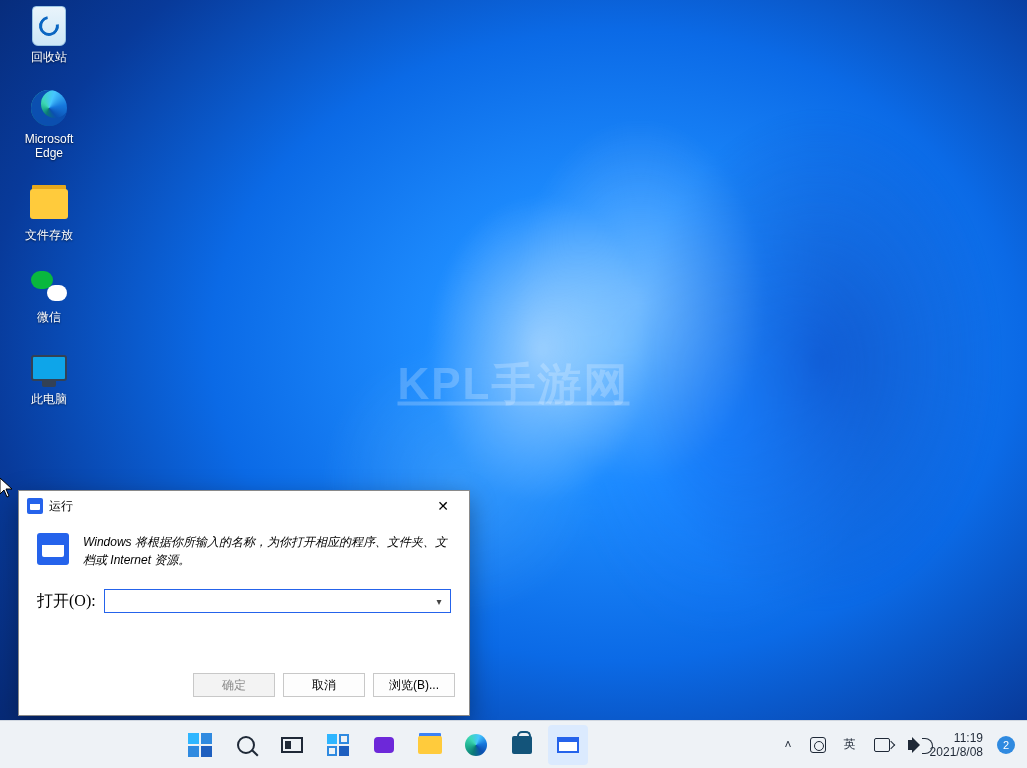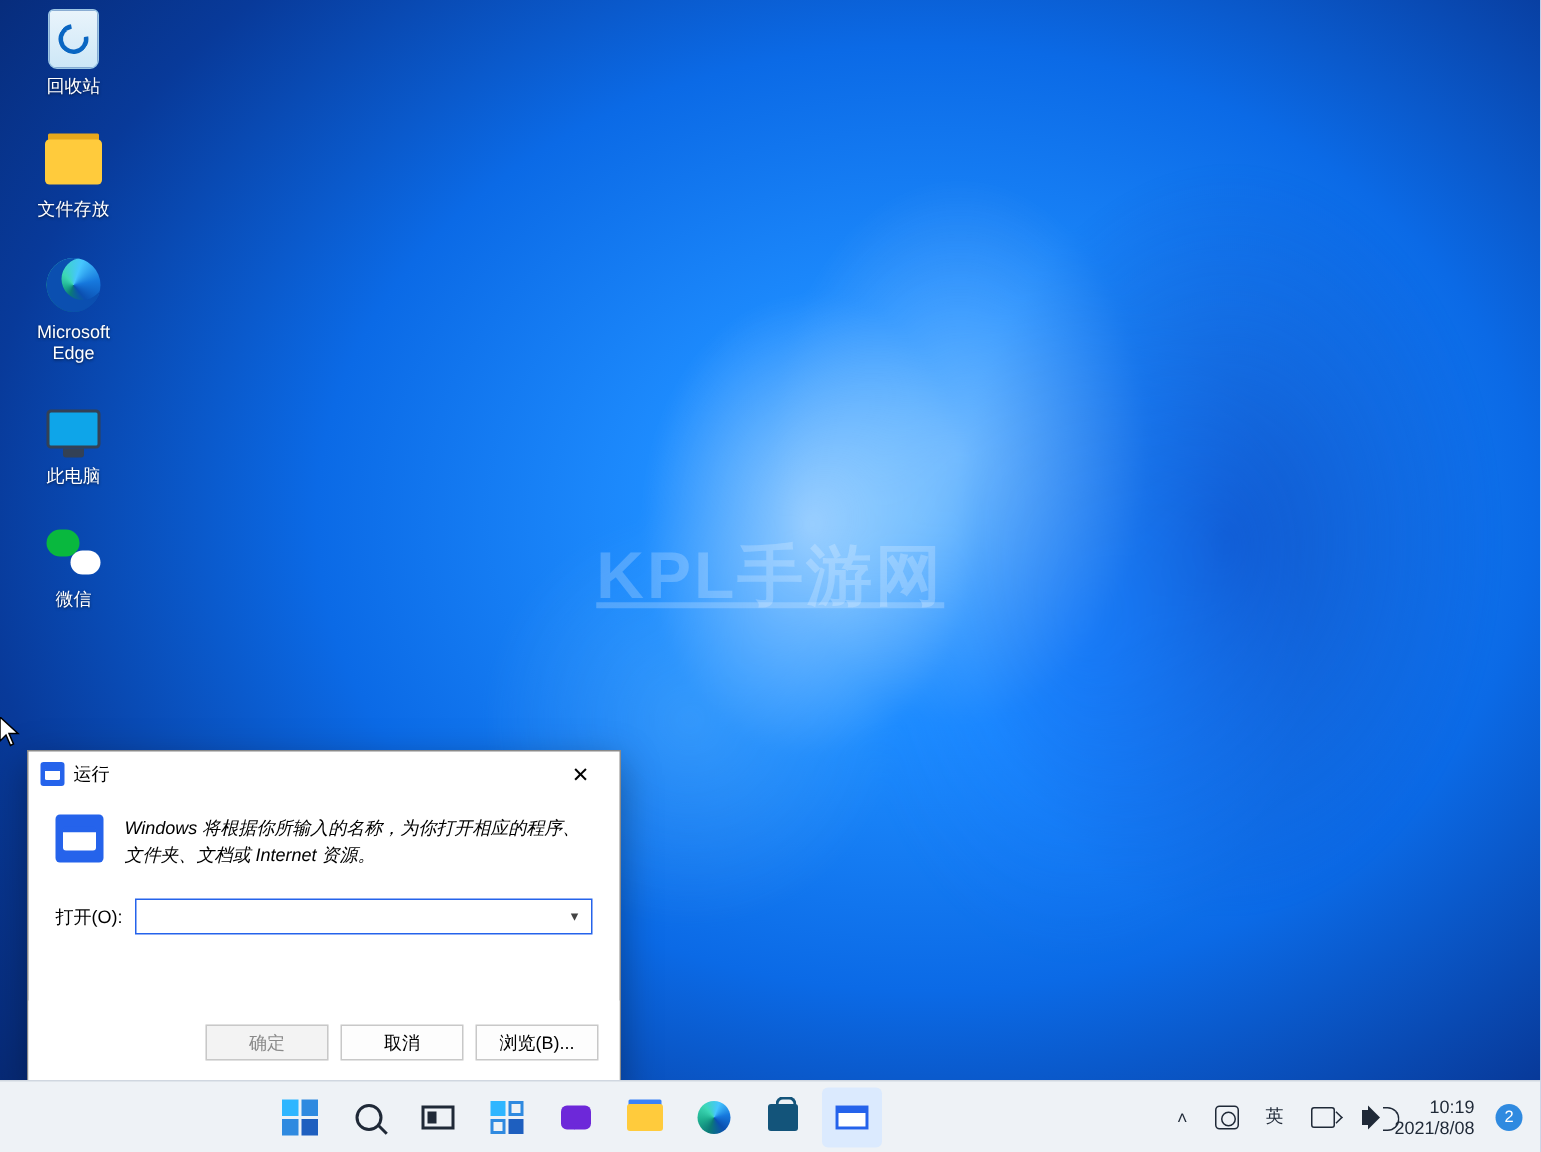--- a/index.html
+++ b/index.html
@@ -31,38 +31,38 @@
 .recycle span { width:20px; height:20px; border:3px solid #0a66c2; border-top:3px solid transparent; border-radius:50%; transform: rotate(35deg); display:block; }
 .edge { width:36px;height:36px;border-radius:50%; background: conic-gradient(from 200deg,#0b7a76,#1eaf8f,#3dd8b5,#46c6ff,#1678dd,#0b4fb0,#0b7a76); box-shadow: inset 6px -4px 0 4px #0b4fb0; }
 .folder { width:38px;height:30px;background:#ffcb3c;border-radius:3px;box-shadow:0 -6px 0 -2px #e7a81c; }
 .wechat { width:36px;height:30px;position:relative; }
 .wechat::before{content:"";position:absolute;left:0;top:0;width:22px;height:18px;background:#09b83e;border-radius:9px;}
 .wechat::after{content:"";position:absolute;right:0;bottom:0;width:20px;height:16px;background:#fff;border-radius:8px;}
 .monitor { width:36px;height:26px;background:#0ea5e9;border:2px solid #334155;border-radius:3px;position:relative; }
 .monitor::after{content:"";position:absolute;left:50%;bottom:-8px;transform:translateX(-50%);width:14px;height:6px;background:#334155;border-radius:0 0 2px 2px;}
 
 .run {
-  position: absolute; left: 18px; top: 500px;
-  width: 396px; height: 226px;
+  position: absolute; left: 18px; top: 490px;
+  width: 452px; height: 226px;
   background: #fff; border: 1px solid #8a8a8a;
   box-shadow: 0 8px 24px rgba(0,0,0,.35);
   display: flex; flex-direction: column;
 }
 .run-title { height: 30px; display: flex; align-items: center; padding: 0 6px 0 8px; }
 .run-title .ticon { width:16px;height:16px;background:#2563eb;border-radius:2px;margin-right:6px;display:flex;align-items:center;justify-content:center; }
 .run-title .ticon span{width:10px;height:8px;background:#fff;border-radius:1px;border-top:2px solid #2563eb;}
 .run-title .txt { font-size: 12px; color: #000; }
 .run-title .sp { flex:1; }
 .run-title .close { width:40px;height:28px;display:flex;align-items:center;justify-content:center;color:#000;cursor:pointer;font-size:14px; }
 .run-body { padding: 12px 18px 0 18px; display:flex; gap:14px; }
 .run-body .bicon { width:32px;height:32px;flex:none;background:#2563eb;border-radius:3px;display:flex;align-items:center;justify-content:center; }
 .run-body .bicon span{width:22px;height:16px;background:#fff;border-radius:2px;border-top:4px solid #2563eb;}
 .run-body .msg { font-size:12px;color:#000;line-height:18px;font-style:italic; }
 .run-open { padding: 20px 18px 0 18px; display:flex; align-items:center; gap:8px; }
-.run-open label { font-size:12px;color:#000; }
+.run-open label { font-size:16px;color:#000;font-family:Liberation Serif, serif; }
 .run-open .field { flex:1; height:24px; border:1px solid #2563eb; display:flex; align-items:center; padding:0 4px; }
 .run-open input { flex:1; border:none; outline:none; font-size:12px; }
 .run-open .dd { width:14px;text-align:center;color:#444;cursor:pointer;font-size:10px; }
 .run-buttons { margin-top:auto; padding: 16px 14px 18px 14px; display:flex; justify-content:flex-end; gap:8px; background:#fff; }
 .run-buttons button { width:82px;height:24px;font-size:12px;background:#fdfdfd;border:1px solid #c8c8c8;cursor:pointer; }
 .run-buttons button.primary { background:#f3f3f3;color:#8a8a8a; }
 
 .taskbar { position:absolute; left:0; right:0; bottom:0; height:48px; background:#eef2f6; border-top:1px solid #d0d7e0; display:flex; align-items:center; }
 .tb-center { flex:1; display:flex; align-items:center; justify-content:center; gap:6px; }
 .tb-btn { width:40px;height:40px;display:flex;align-items:center;justify-content:center;border-radius:4px;cursor:pointer; }
@@ -118,41 +118,41 @@
     <div class="dicon">
       <div class="img">
           <div class="recycle">
             <span></span>
           </div>
         </div>
       <div class="lbl">回收站</div>
     </div>
     <div class="dicon">
       <div class="img">
+          <div class="edge"></div>
+        </div>
+      <div class="lbl">Microsoft Edge</div>
+    </div>
+    <div class="dicon">
+      <div class="img">
           <div class="folder"></div>
         </div>
       <div class="lbl">文件存放</div>
     </div>
     <div class="dicon">
       <div class="img">
-          <div class="edge"></div>
-        </div>
-      <div class="lbl">Microsoft Edge</div>
+          <div class="wechat"></div>
+        </div>
+      <div class="lbl">微信</div>
     </div>
     <div class="dicon">
       <div class="img">
           <div class="monitor"></div>
         </div>
       <div class="lbl">此电脑</div>
-    </div>
-    <div class="dicon">
-      <div class="img">
-          <div class="wechat"></div>
-        </div>
-      <div class="lbl">微信</div>
     </div>
   </div>
 
   <div class="run">
     <div class="run-title">
       <div class="ticon">
           <span></span>
         </div>
       <div class="txt">运行</div>
       <div class="sp"></div>
@@ -224,19 +224,19 @@
           <div class="i-ime"></div>
         </div>
       <div class="tbtn">英</div>
       <div class="tbtn">
           <div class="i-net"></div>
         </div>
       <div class="tbtn">
           <div class="i-vol"></div>
         </div>
       <div class="clock tbtn">
-        <span>10:19</span>
+        <span>11:19</span>
         <span>2021/8/08</span>
       </div>
       <div class="badge">2</div>
     </div>
   </div>
 </div>
 
 </body></html>

